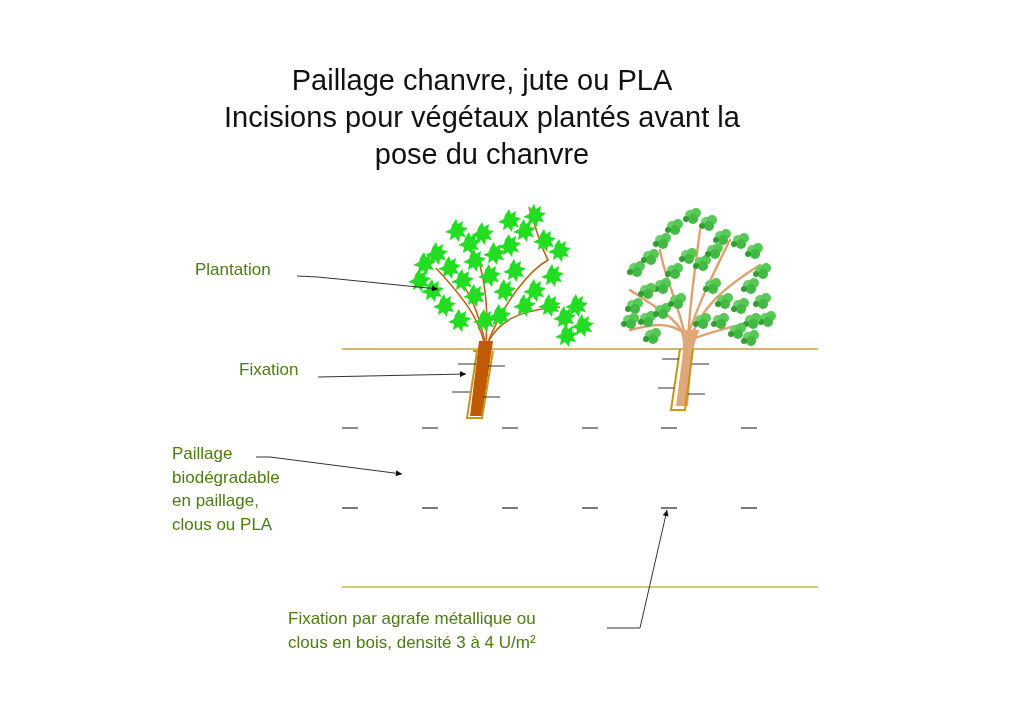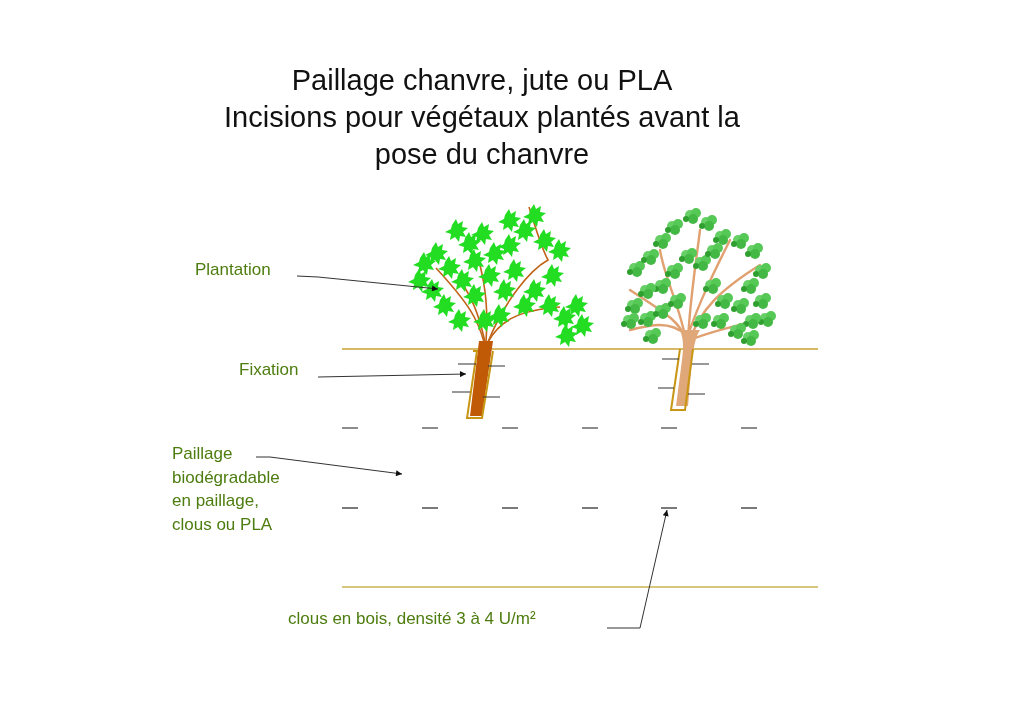--- a/index.html
+++ b/index.html
@@ -174,14 +174,15 @@
 
 <div class="label" style="left:195px; top:259px;">Plantation</div>
 <div class="label" style="left:239px; top:359px;">Fixation</div>
 <div class="label" style="left:172px; top:442px; line-height:23.5px;">
   <div>Paillage</div>
   <div>biodégradable</div>
   <div>en paillage,</div>
   <div>clous ou PLA</div>
 </div>
 <div class="label" style="left:288px; top:607px; line-height:24px;">
+  <div>Fixation par agrafe métallique ou</div>
   <div>clous en bois, densité 3 à 4 U/m²</div>
 </div>
 
 </body></html>

